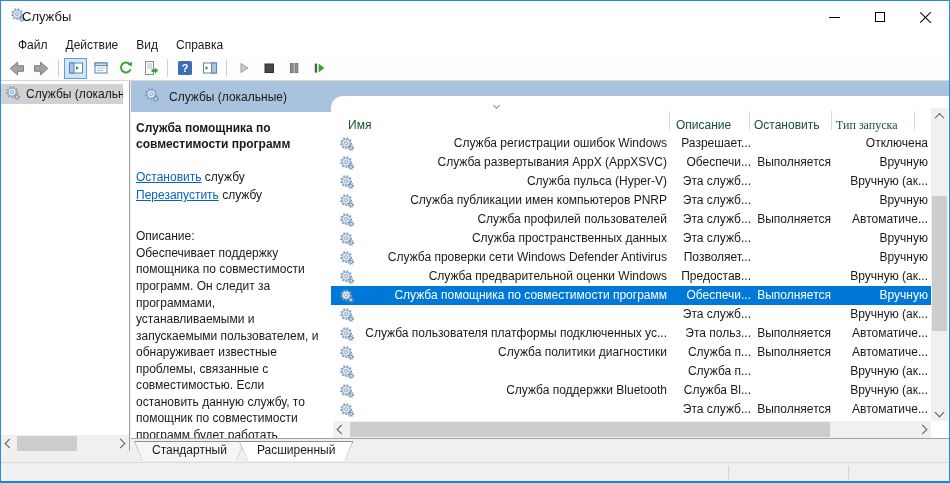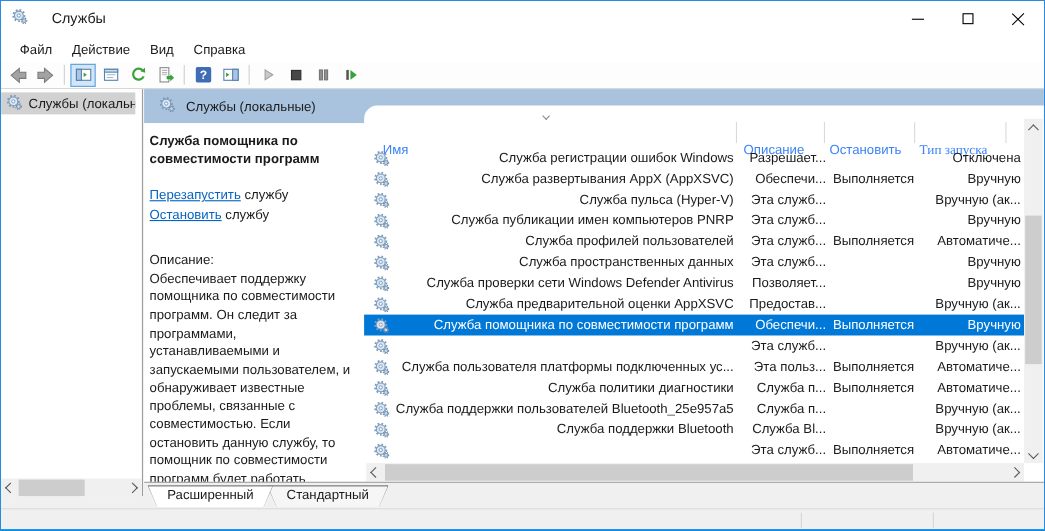--- a/index.html
+++ b/index.html
@@ -4,21 +4,21 @@
 <style>
   * { margin:0; padding:0; box-sizing:border-box; }
   html,body { width:950px; height:483px; }
   body { font-family:"Liberation Sans", sans-serif; font-size:12px; color:#1a1a1a; }
   .window { position:relative; width:950px; height:483px; background:#fff;
             border:1px solid #2a8ae0; border-bottom:2px solid #0c8be4; overflow:hidden; }
 
   
   .titlebar { position:absolute; left:0; top:0; right:0; height:32px; background:#fff; }
   .titlebar .gear { position:absolute; left:10px; top:7px; }
-  .title-text { position:absolute; left:46px; top:8px; font-size:13px; }
+  .title-text { position:absolute; left:21px; top:8px; font-size:13px; }
   .win-controls { position:absolute; right:0; top:0; height:32px; display:flex; }
   .win-btn { width:46px; height:32px; position:relative; }
   .glyph-min { position:absolute; left:18px; top:16px; width:11px; height:1px; background:#000; }
   .glyph-max { position:absolute; left:18px; top:11px; width:10px; height:10px; border:1px solid #000; }
   .glyph-close { position:absolute; left:17px; top:10px; width:12px; height:12px; }
   .glyph-close::before,.glyph-close::after { content:""; position:absolute; left:5px; top:-1px; width:1.4px; height:15px; background:#000; }
   .glyph-close::before{ transform:rotate(45deg);} .glyph-close::after{ transform:rotate(-45deg);}
 
   
   .menubar { position:absolute; left:0; top:32px; right:0; height:23px; background:#fff; display:flex; align-items:center; padding-left:8px; }
@@ -47,21 +47,21 @@
   .desc-panel { position:absolute; left:130px; top:31px; width:200px; height:326px; background:#fff; padding:6px 10px 0 5px; }
   .svc-title { font-weight:bold; line-height:1.35; padding-top:2px; }
   .svc-links { margin-top:16px; line-height:1.5; }
   .lnk { color:#0563c1; text-decoration:underline; cursor:pointer; }
   .svc-desc { margin-top:24px; line-height:1.38; }
 
   
   .list-rect { position:absolute; left:330px; top:15px; width:618px; height:342px; background:#fff; border-top-left-radius:12px; }
   .sort-chev { position:absolute; left:163px; top:7px; }
   .lv-header { position:absolute; left:0; top:14px; width:618px; height:22px; }
-  .lv-col { position:absolute; top:19px; color:#3b82f6; }
+  .lv-col { position:absolute; top:8px; color:#14532d; }
   .col-sep { position:absolute; top:1px; width:1px; height:19px; background:#d9d9d9; }
   .lv-rows { position:absolute; left:0; top:38px; width:600px; height:285px; }
   .svc-row { position:relative; height:19px; }
   .svc-row .gear { position:absolute; left:9px; top:3px; }
   .cell { position:absolute; top:2px; white-space:nowrap; overflow:hidden;text-align:right; }
   .c-name { left:28px; width:308px; }
   .c-desc { left:345px; width:75px; }
   .c-status { left:423px; width:77px; }
   .c-start { left:505px; width:92px; }
   .svc-row.sel { background:#0078d7; }
@@ -238,22 +238,22 @@
             <circle cx="7" cy="7" r="1.7" fill="#f7fafd" stroke="#7e9dbd"></circle>
             <circle cx="12.4" cy="12.4" r="2.9" fill="none" stroke="#6c8aa9" stroke-width="1.3" stroke-dasharray="1.1 1.3"></circle>
             <circle cx="12.4" cy="12.4" r="2" fill="#c7d6e6" stroke="#6c8aa9" stroke-width="0.9"></circle>
           </svg></span>
       <span>Службы (локальные)</span>
     </div>
 
     <div class="desc-panel">
       <div class="svc-title">Служба помощника по совместимости программ</div>
       <div class="svc-links">
+        <div><span class="lnk">Остановить</span><span> службу</span></div>
         <div><span class="lnk">Перезапустить</span><span> службу</span></div>
-        <div><span class="lnk">Остановить</span><span> службу</span></div>
       </div>
       <div class="svc-desc">
         <div>Описание:</div>
         <div>Обеспечивает поддержку помощника по совместимости программ. Он следит за программами, устанавливаемыми и запускаемыми пользователем, и обнаруживает известные проблемы, связанные с совместимостью. Если остановить данную службу, то помощник по совместимости программ будет работать неправильно.</div>
       </div>
     </div>
 
     <div class="list-rect">
       <span class="sort-chev chev small down"></span>
       <div class="lv-header">
@@ -360,21 +360,21 @@
     <span class="cell c-start">Вручную</span>
   </div>
           <div class="svc-row">
     <span class="gear"><svg width="14" height="14" viewBox="0 0 16 16">
                 <circle cx="7" cy="7" r="5.8" fill="none" stroke="#7e9dbd" stroke-width="2" stroke-dasharray="1.8 2.1"></circle>
                 <circle cx="7" cy="7" r="4.6" fill="#dbe7f3" stroke="#7e9dbd" stroke-width="1.1"></circle>
                 <circle cx="7" cy="7" r="1.7" fill="#f7fafd" stroke="#7e9dbd"></circle>
                 <circle cx="12.4" cy="12.4" r="2.9" fill="none" stroke="#6c8aa9" stroke-width="1.3" stroke-dasharray="1.1 1.3"></circle>
                 <circle cx="12.4" cy="12.4" r="2" fill="#c7d6e6" stroke="#6c8aa9" stroke-width="0.9"></circle>
               </svg></span>
-    <span class="cell c-name">Служба предварительной оценки AppXSVC</span>
+    <span class="cell c-name">Служба предварительной оценки Windows</span>
     <span class="cell c-desc">Предостав...</span>
     <span class="cell c-status"></span>
     <span class="cell c-start">Вручную (ак...</span>
   </div>
           <div class="svc-row sel">
     <span class="gear"><svg width="14" height="14" viewBox="0 0 16 16">
                 <circle cx="7" cy="7" r="5.8" fill="none" stroke="#7e9dbd" stroke-width="2" stroke-dasharray="1.8 2.1"></circle>
                 <circle cx="7" cy="7" r="4.6" fill="#dbe7f3" stroke="#7e9dbd" stroke-width="1.1"></circle>
                 <circle cx="7" cy="7" r="1.7" fill="#f7fafd" stroke="#7e9dbd"></circle>
                 <circle cx="12.4" cy="12.4" r="2.9" fill="none" stroke="#6c8aa9" stroke-width="1.3" stroke-dasharray="1.1 1.3"></circle>
@@ -424,21 +424,20 @@
     <span class="cell c-start">Автоматиче...</span>
   </div>
           <div class="svc-row">
     <span class="gear"><svg width="14" height="14" viewBox="0 0 16 16">
                 <circle cx="7" cy="7" r="5.8" fill="none" stroke="#7e9dbd" stroke-width="2" stroke-dasharray="1.8 2.1"></circle>
                 <circle cx="7" cy="7" r="4.6" fill="#dbe7f3" stroke="#7e9dbd" stroke-width="1.1"></circle>
                 <circle cx="7" cy="7" r="1.7" fill="#f7fafd" stroke="#7e9dbd"></circle>
                 <circle cx="12.4" cy="12.4" r="2.9" fill="none" stroke="#6c8aa9" stroke-width="1.3" stroke-dasharray="1.1 1.3"></circle>
                 <circle cx="12.4" cy="12.4" r="2" fill="#c7d6e6" stroke="#6c8aa9" stroke-width="0.9"></circle>
               </svg></span>
-    <span class="cell c-name">Служба поддержки пользователей Bluetooth_25e957a5</span>
     <span class="cell c-desc">Служба п...</span>
     <span class="cell c-status"></span>
     <span class="cell c-start">Вручную (ак...</span>
   </div>
           <div class="svc-row">
     <span class="gear"><svg width="14" height="14" viewBox="0 0 16 16">
                 <circle cx="7" cy="7" r="5.8" fill="none" stroke="#7e9dbd" stroke-width="2" stroke-dasharray="1.8 2.1"></circle>
                 <circle cx="7" cy="7" r="4.6" fill="#dbe7f3" stroke="#7e9dbd" stroke-width="1.1"></circle>
                 <circle cx="7" cy="7" r="1.7" fill="#f7fafd" stroke="#7e9dbd"></circle>
                 <circle cx="12.4" cy="12.4" r="2.9" fill="none" stroke="#6c8aa9" stroke-width="1.3" stroke-dasharray="1.1 1.3"></circle>
@@ -478,30 +477,30 @@
             <span class="chev left"></span>
           </div>
         <div class="sb-thumb-h" style="left:17px;width:480px;"></div>
         <div class="sb-btn" style="right:0;top:0;">
             <span class="chev right"></span>
           </div>
       </div>
     </div>
 
     <div class="tab-row">
+      <div class="tab">
+        <span class="tshape"></span>
+          <span class="tfill"></span>
+        <span class="tlabel">Стандартный</span>
+      </div>
       <div class="tab active">
         <span class="tshape"></span>
           <span class="tfill"></span>
         <span class="tlabel">Расширенный</span>
       </div>
-      <div class="tab">
-        <span class="tshape"></span>
-          <span class="tfill"></span>
-        <span class="tlabel">Стандартный</span>
-      </div>
     </div>
   </div>
 
   <div class="statusbar">
     <span class="status-sep" style="left:727px;"></span>
     <span class="status-sep" style="left:847px;"></span>
   </div>
 
 </div>
 

